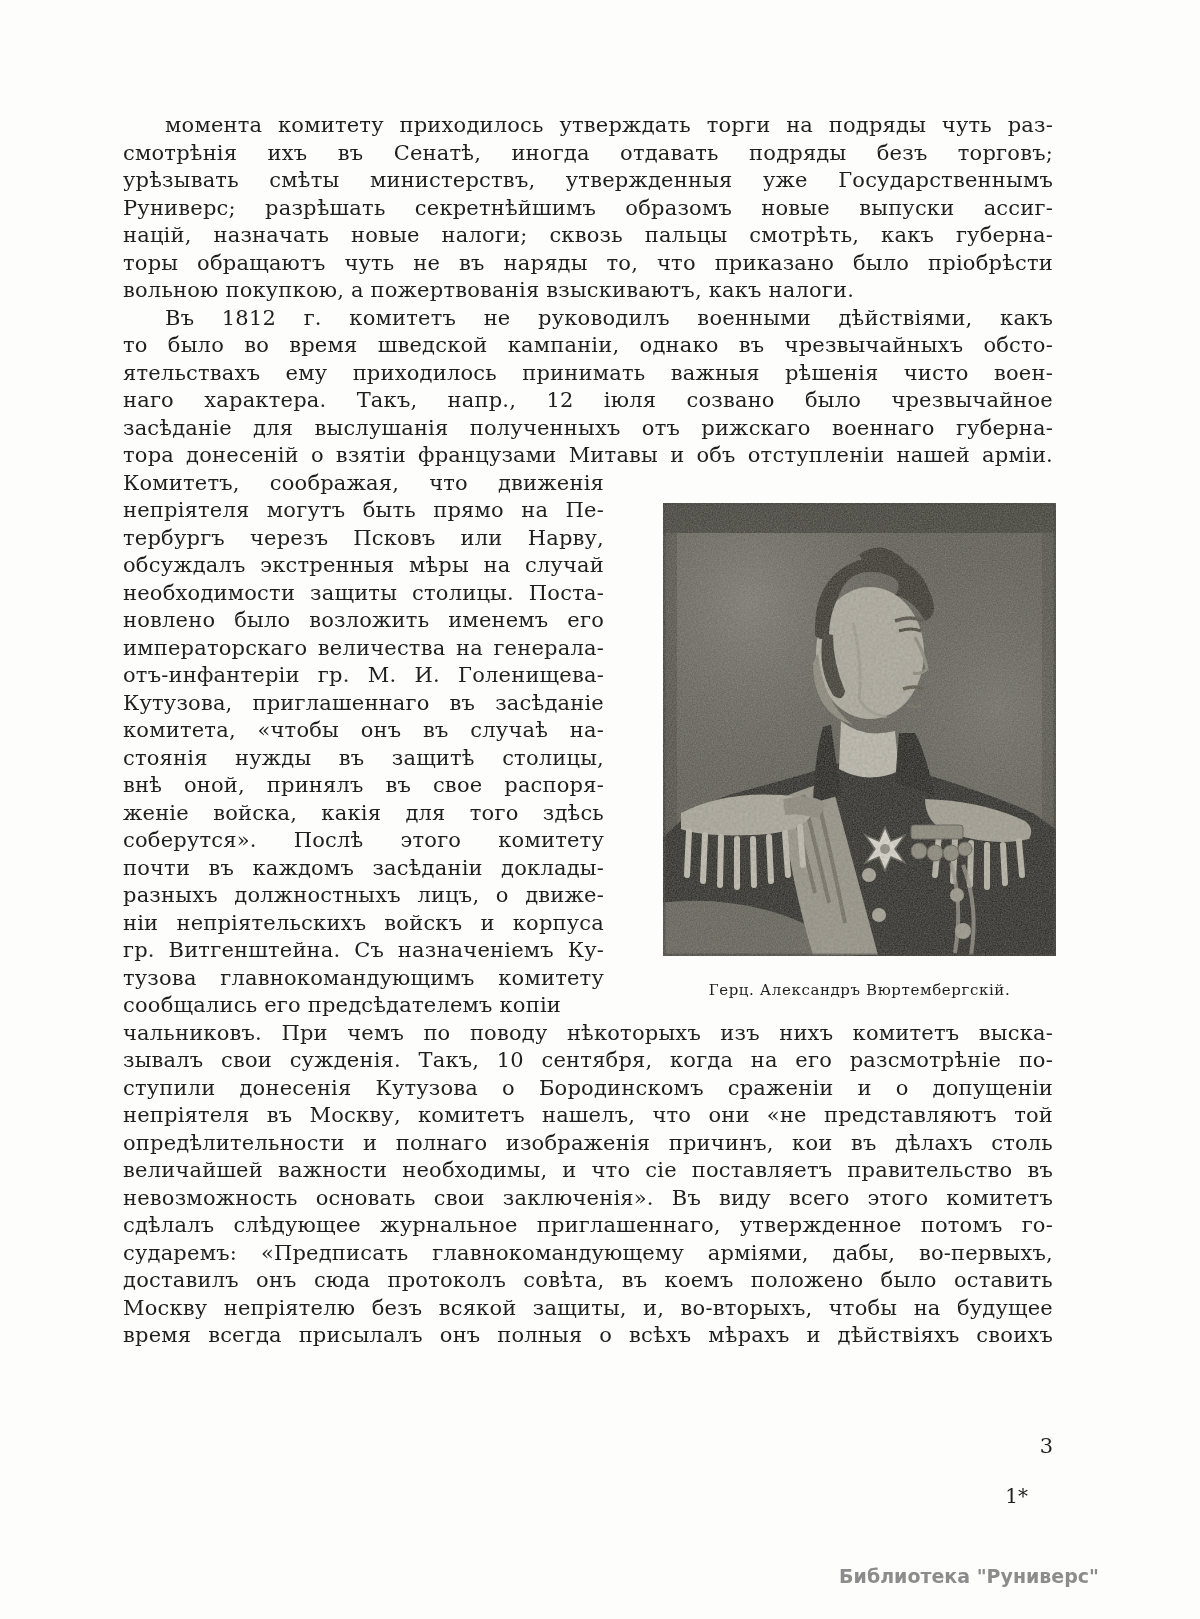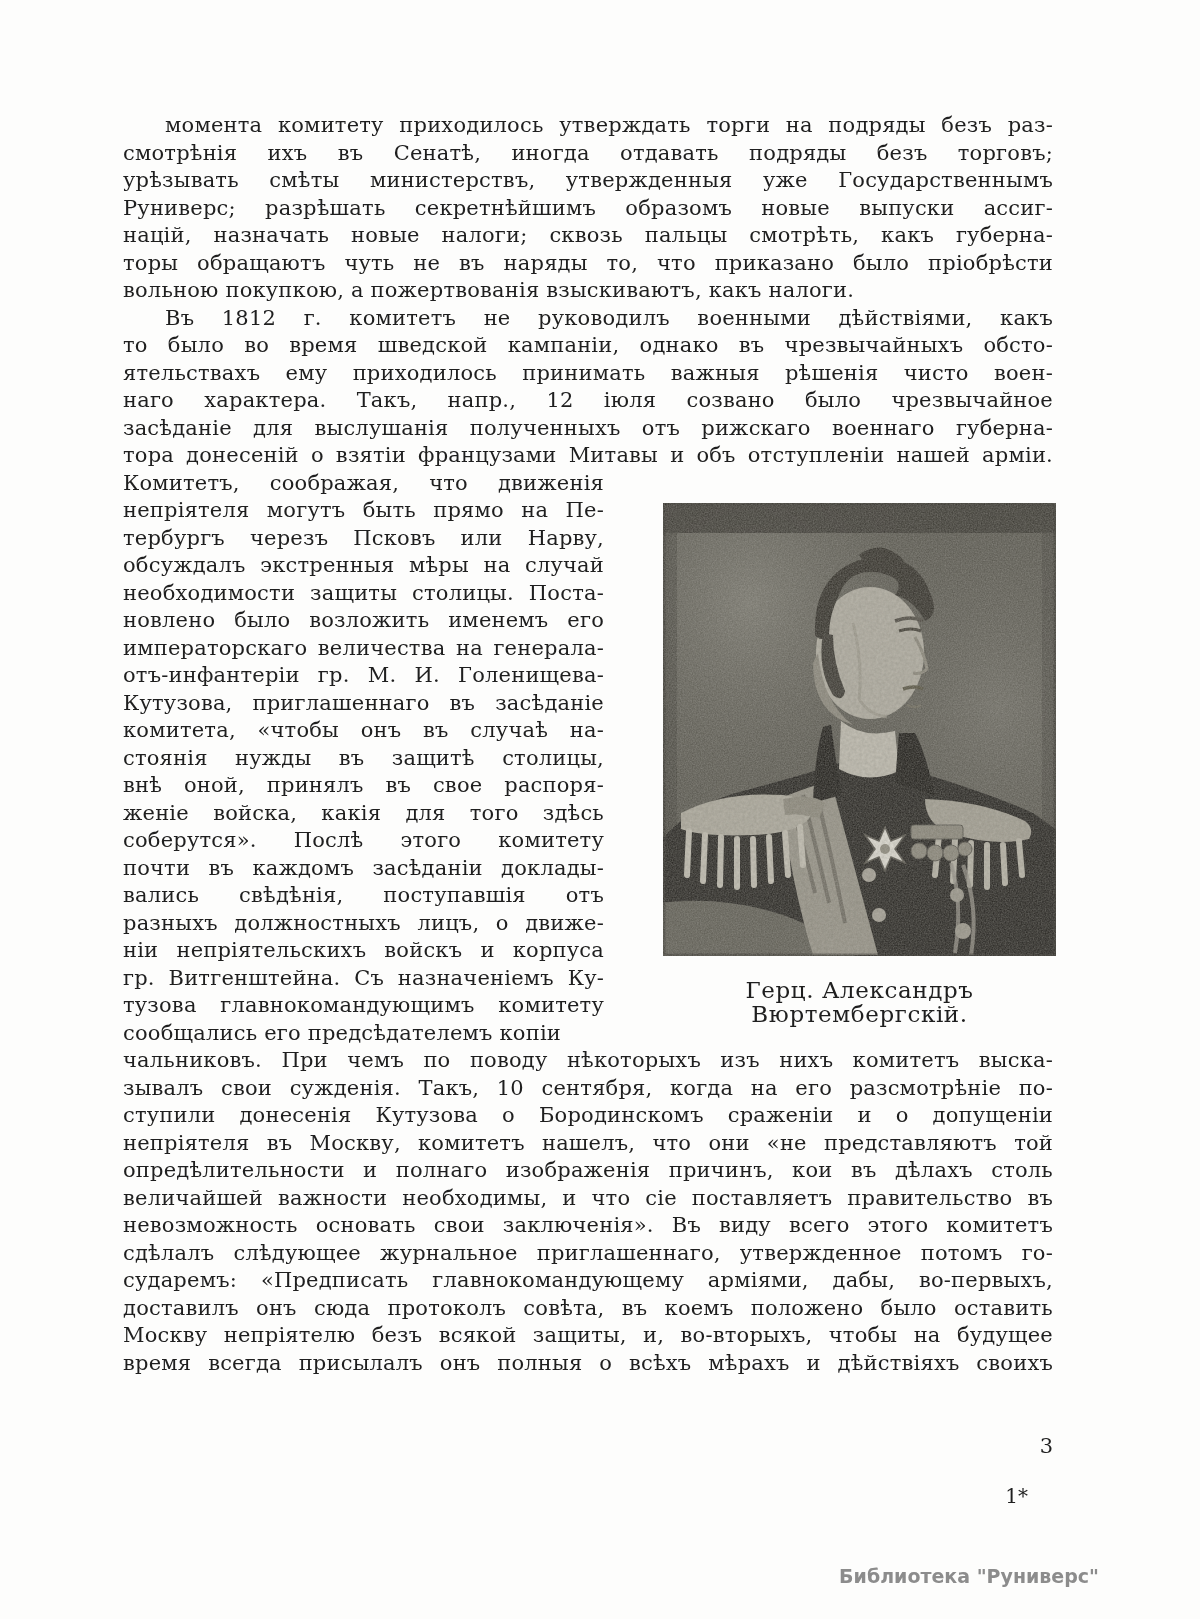--- a/index.html
+++ b/index.html
@@ -36,21 +36,21 @@
     position:absolute;
     left:663px; top:503px;
     width:393px; height:453px;
   }
   .figure svg { display:block; width:100%; height:100%; }
   .caption {
     position:absolute;
     left:643px; top:978px;
     width:433px;
     text-align:center;
-    font-size:23px;
+    font-size:15px;
     letter-spacing:0.6px;
     line-height:24px;
   }
   .pagenum {
     position:absolute;
     left:123px; top:1434px;
     width:930px;
     text-align:right;
     font-size:21px;
   }
@@ -70,21 +70,21 @@
     color:var(--wm,#8c8c8c);
   }
 </style>
 </head>
 <body>
 
 <div class="page">
 
   <div class="textcol">
     <div class="block indent-first left-last">
-        <div class="line">момента комитету приходилось утверждать торги на подряды безъ раз-</div>
+        <div class="line">момента комитету приходилось утверждать торги на подряды чуть раз-</div>
         <div class="line">смотрѣнія ихъ въ Сенатѣ, иногда отдавать подряды безъ торговъ;</div>
         <div class="line">урѣзывать смѣты министерствъ, утвержденныя уже Государственнымъ</div>
         <div class="line">Руниверс; разрѣшать секретнѣйшимъ образомъ новые выпуски ассиг-</div>
         <div class="line">націй, назначать новые налоги; сквозь пальцы смотрѣть, какъ губерна-</div>
         <div class="line">торы обращаютъ чуть не въ наряды то, что приказано было пріобрѣсти</div>
         <div class="line">вольною покупкою, а пожертвованія взыскиваютъ, какъ налоги.</div>
       </div>
     <div class="block indent-first">
         <div class="line">Въ 1812 г. комитетъ не руководилъ военными дѣйствіями, какъ</div>
         <div class="line">то было во время шведской кампаніи, однако въ чрезвычайныхъ обсто-</div>
@@ -102,21 +102,20 @@
         <div class="line">новлено было возложить именемъ его</div>
         <div class="line">императорскаго величества на генерала-</div>
         <div class="line">отъ-инфантеріи гр. М. И. Голенищева-</div>
         <div class="line">Кутузова, приглашеннаго въ засѣданіе</div>
         <div class="line">комитета, «чтобы онъ въ случаѣ на-</div>
         <div class="line">стоянія нужды въ защитѣ столицы,</div>
         <div class="line">внѣ оной, принялъ въ свое распоря-</div>
         <div class="line">женіе войска, какія для того здѣсь</div>
         <div class="line">соберутся». Послѣ этого комитету</div>
         <div class="line">почти въ каждомъ засѣданіи доклады-</div>
-        <div class="line">вались свѣдѣнія, поступавшія отъ</div>
         <div class="line">разныхъ должностныхъ лицъ, о движе-</div>
         <div class="line">ніи непріятельскихъ войскъ и корпуса</div>
         <div class="line">гр. Витгенштейна. Съ назначеніемъ Ку-</div>
         <div class="line">тузова главнокомандующимъ комитету</div>
         <div class="line">сообщались его предсѣдателемъ копіи</div>
       </div>
     <div class="block">
         <div class="line">чальниковъ. При чемъ по поводу нѣкоторыхъ изъ нихъ комитетъ выска-</div>
         <div class="line">зывалъ свои сужденія. Такъ, 10 сентября, когда на его разсмотрѣніе по-</div>
         <div class="line">ступили донесенія Кутузова о Бородинскомъ сраженіи и о допущеніи</div>

